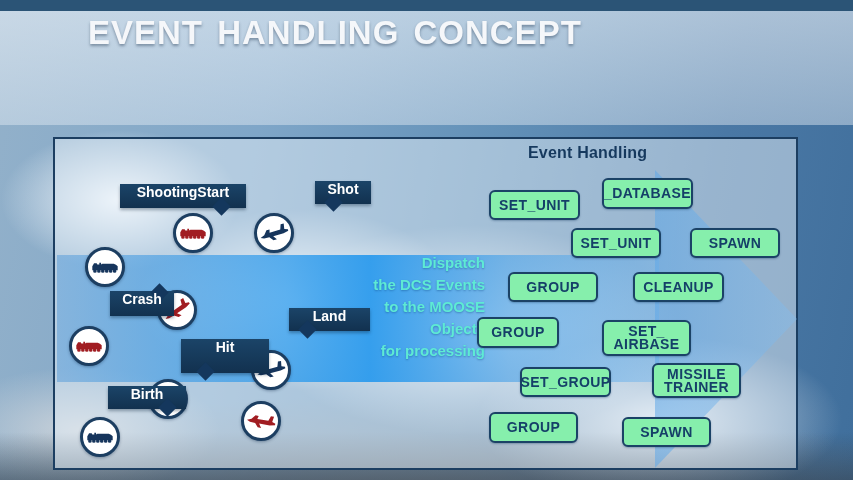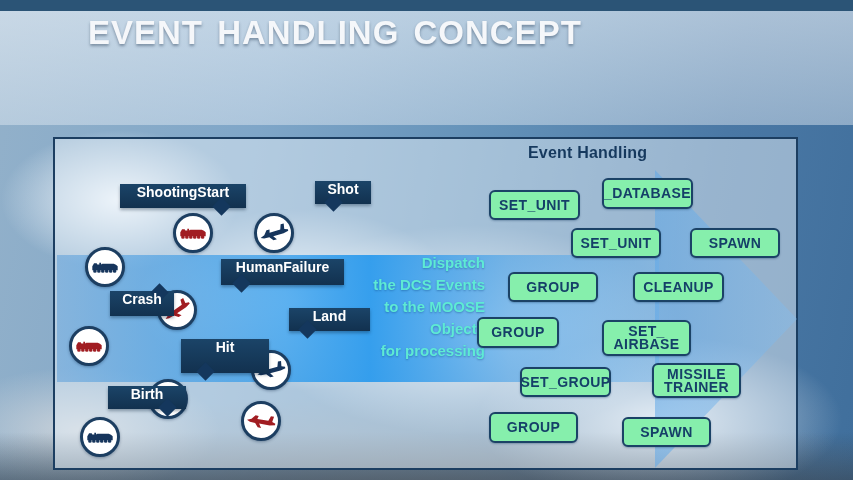--- a/index.html
+++ b/index.html
@@ -126,24 +126,20 @@
     <span>ShootingStart</span>
   </div>
   <div class="elabel" style="left:267px;top:181px;width:56px;height:23px">
     <i class="tail" style="left:12px;bottom:-5px"></i>
     <span>Shot</span>
   </div>
   <div class="elabel" style="left:62px;top:291px;width:64px;height:25px">
     <i class="tail" style="right:8px;top:-5px"></i>
     <span>Crash</span>
   </div>
-  <div class="elabel" style="left:173px;top:259px;width:123px;height:26px">
-    <i class="tail" style="left:14px;bottom:-5px"></i>
-    <span>HumanFailure</span>
-  </div>
   <div class="elabel" style="left:241px;top:308px;width:81px;height:23px">
     <i class="tail" style="left:12px;bottom:-5px"></i>
     <span>Land</span>
   </div>
   <div class="elabel" style="left:133px;top:339px;width:88px;height:34px">
     <i class="tail" style="left:18px;bottom:-5px"></i>
     <span>Hit</span>
   </div>
   <div class="elabel" style="left:60px;top:386px;width:78px;height:23px">
     <i class="tail" style="right:12px;bottom:-5px"></i>

